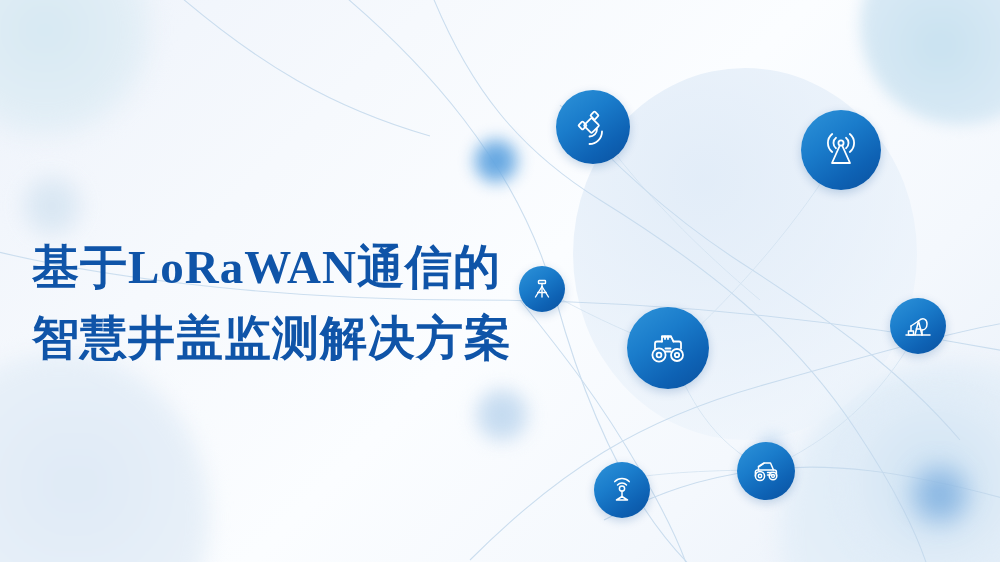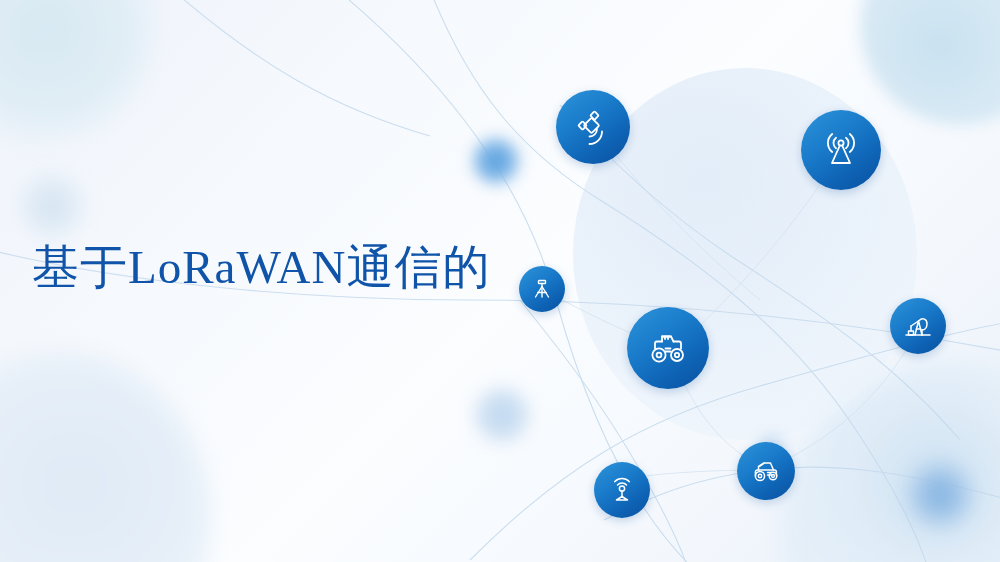--- a/index.html
+++ b/index.html
@@ -117,21 +117,21 @@
     top: 232px;
     width: 560px;
   }
   .title-line {
     font-family: "Liberation Serif", "DejaVu Serif", serif;
     color: #0f54a8;
     font-size: 47px;
     line-height: 71px;
     letter-spacing: 1px;
     white-space: nowrap;
-    font-weight: 400;
+    font-weight: 700;
   }
 </style>
 </head>
 <body>
 
 <div id="slide">
 
   <div class="blob blob-tl"></div>
   <div class="blob blob-tr"></div>
   <div class="blob blob-bl"></div>
@@ -262,15 +262,16 @@
         <path d="M11.5 11 a6 6 0 0 1 9 0"></path>
         <path d="M8.8 7.6 a10 10 0 0 1 14.4 0"></path>
         <path d="M16 17.1 v5.4"></path>
         <path d="M16 22.5 L10.5 26 h11 z"></path>
       </svg>
     </span>
   </div>
 
   <div class="title-block">
     <div class="title-line">基于LoRaWAN通信的</div>
+    <div class="title-line">智慧井盖监测解决方案</div>
   </div>
 
 </div>
 
 </body></html>

